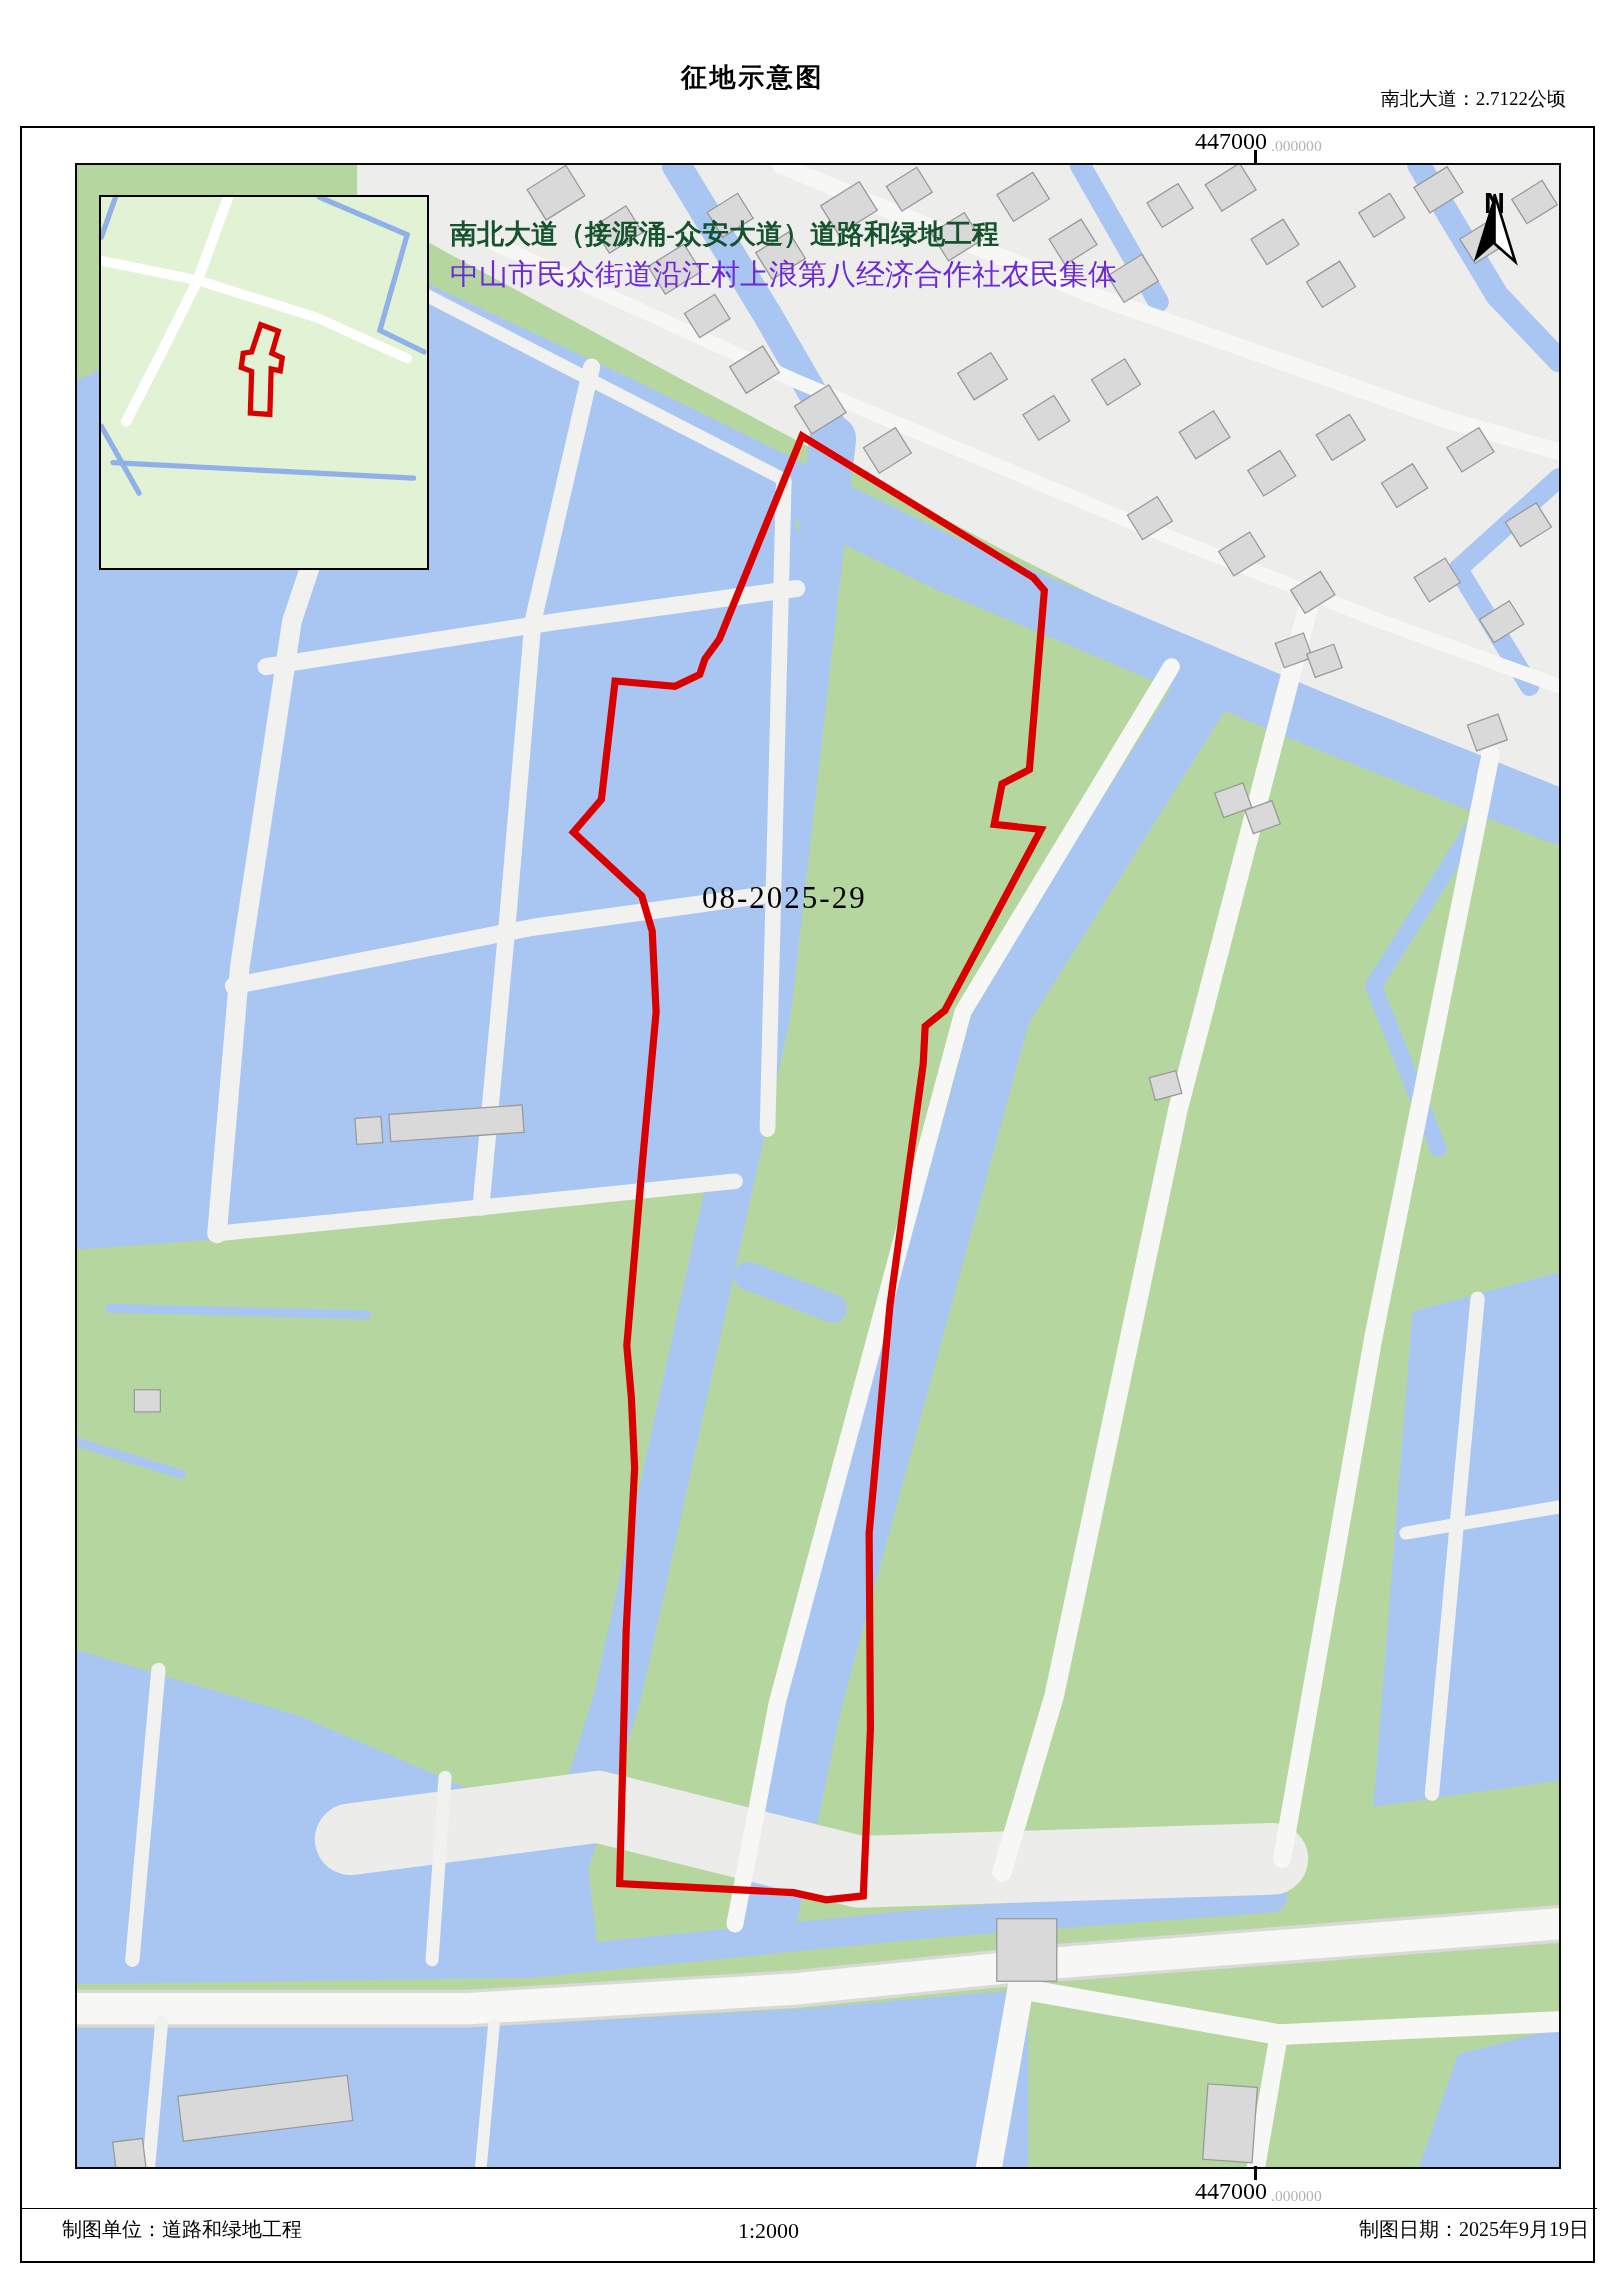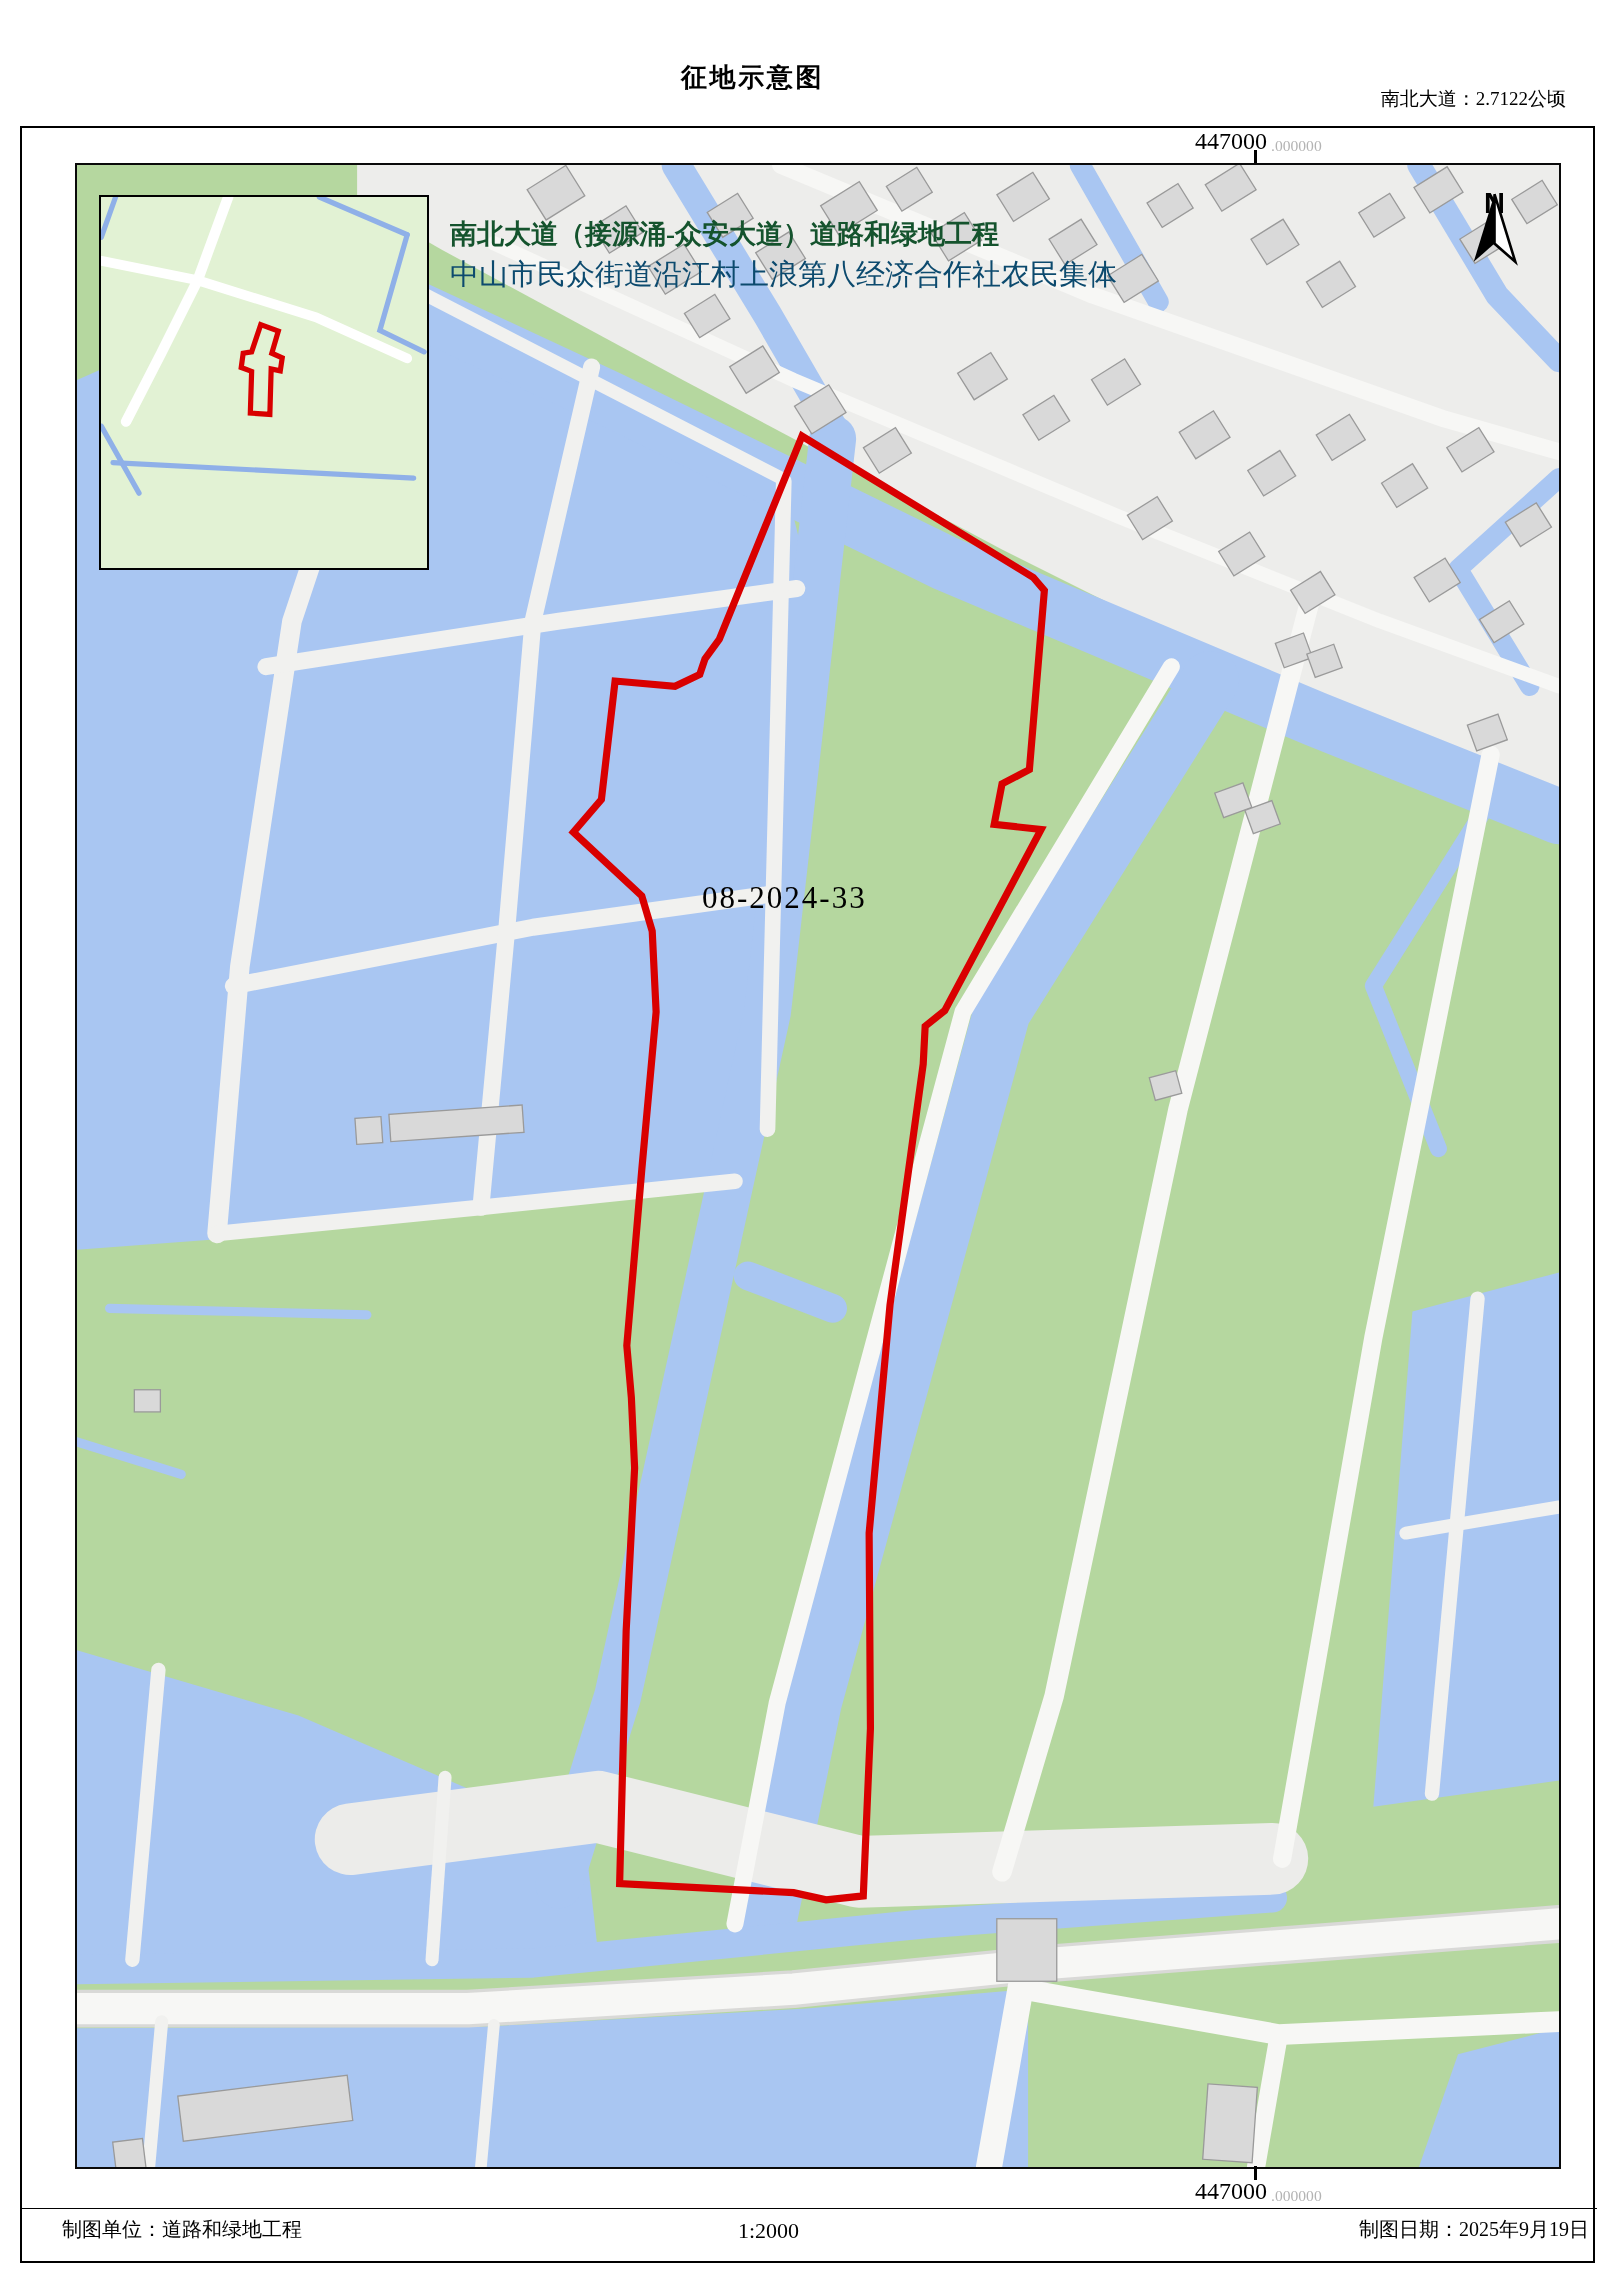--- a/index.html
+++ b/index.html
@@ -41,21 +41,21 @@
   .canal{fill:none;stroke:var(--water_blue);stroke-linecap:round;stroke-linejoin:round;}
   .road{fill:none;stroke:var(--road_white);stroke-linecap:round;stroke-linejoin:round;}
   .casing{fill:none;stroke:var(--road_casing);stroke-linecap:round;stroke-linejoin:round;}
   .dike{fill:none;stroke:var(--dike_white);stroke-linecap:round;stroke-linejoin:round;}
   .levee{fill:none;stroke:#ececea;stroke-linecap:round;stroke-linejoin:round;}
   .village{fill:var(--village_gray);}
   .bld{fill:var(--building_gray);stroke:#9a9a9a;stroke-width:2px;}
   .redline{fill:none;stroke:var(--boundary_red);stroke-width:11px;stroke-linejoin:miter;}
   
   .project-label{left:373px;top:51px;font-size:27px;font-weight:bold;color:#14532d;white-space:nowrap;}
-  .owner-label{left:373px;top:90px;font-size:29px;color:#0c4a6e;white-space:nowrap;}
+  .owner-label{left:373px;top:90px;font-size:29px;color:#6d28d9;white-space:nowrap;}
   .parcel-id{left:625px;top:715px;font-size:31px;letter-spacing:2px;white-space:nowrap;}
   .north{left:1388px;top:23.5px;width:59px;text-align:center;}
   .north .n-letter{font-size:29px;font-family:"Liberation Sans","DejaVu Sans",sans-serif;font-weight:bold;line-height:1;}
   .inset{left:21.5px;top:30px;width:326px;height:371px;border:2.6px solid #000;background:var(--inset_green);overflow:hidden;}
   
   .footer-maker{left:62px;top:2216px;font-size:20px;}
   .footer-scale{left:738px;top:2218px;font-size:22px;}
   .footer-date{top:2216px;right:27px;font-size:20px;text-align:right;}
 </style>
 </head>
@@ -205,21 +205,21 @@
         <polyline points="18,408 480,432"></polyline>
         <polyline points="0,352 58,455"></polyline>
       </g>
       <path fill="none" stroke="var(--boundary_red)" stroke-width="8" d="M 245,196 L 272,206 L 262,240 L 278,247 L 275,267 L 261,264 L 259,334 L 229,332
            L 231,268 L 215,262 L 218,240 L 231,238 Z"></path>
     </svg>
   </div>
 
   <div class="abs project-label">南北大道（接源涌-众安大道）道路和绿地工程</div>
   <div class="abs owner-label">中山市民众街道沿江村上浪第八经济合作社农民集体</div>
-  <div class="abs parcel-id">08-2024-33</div>
+  <div class="abs parcel-id">08-2025-29</div>
 
   <div class="abs north">
     <div class="n-letter">N</div>
     <svg width="59" height="78" viewBox="0 0 90 120">
       <polygon points="45,8 13,112 45,84" fill="#000"></polygon>
       <polygon points="45,8 77,112 45,84" fill="#fff" stroke="#000" stroke-width="4"></polygon>
     </svg>
   </div>
 </div>
 

